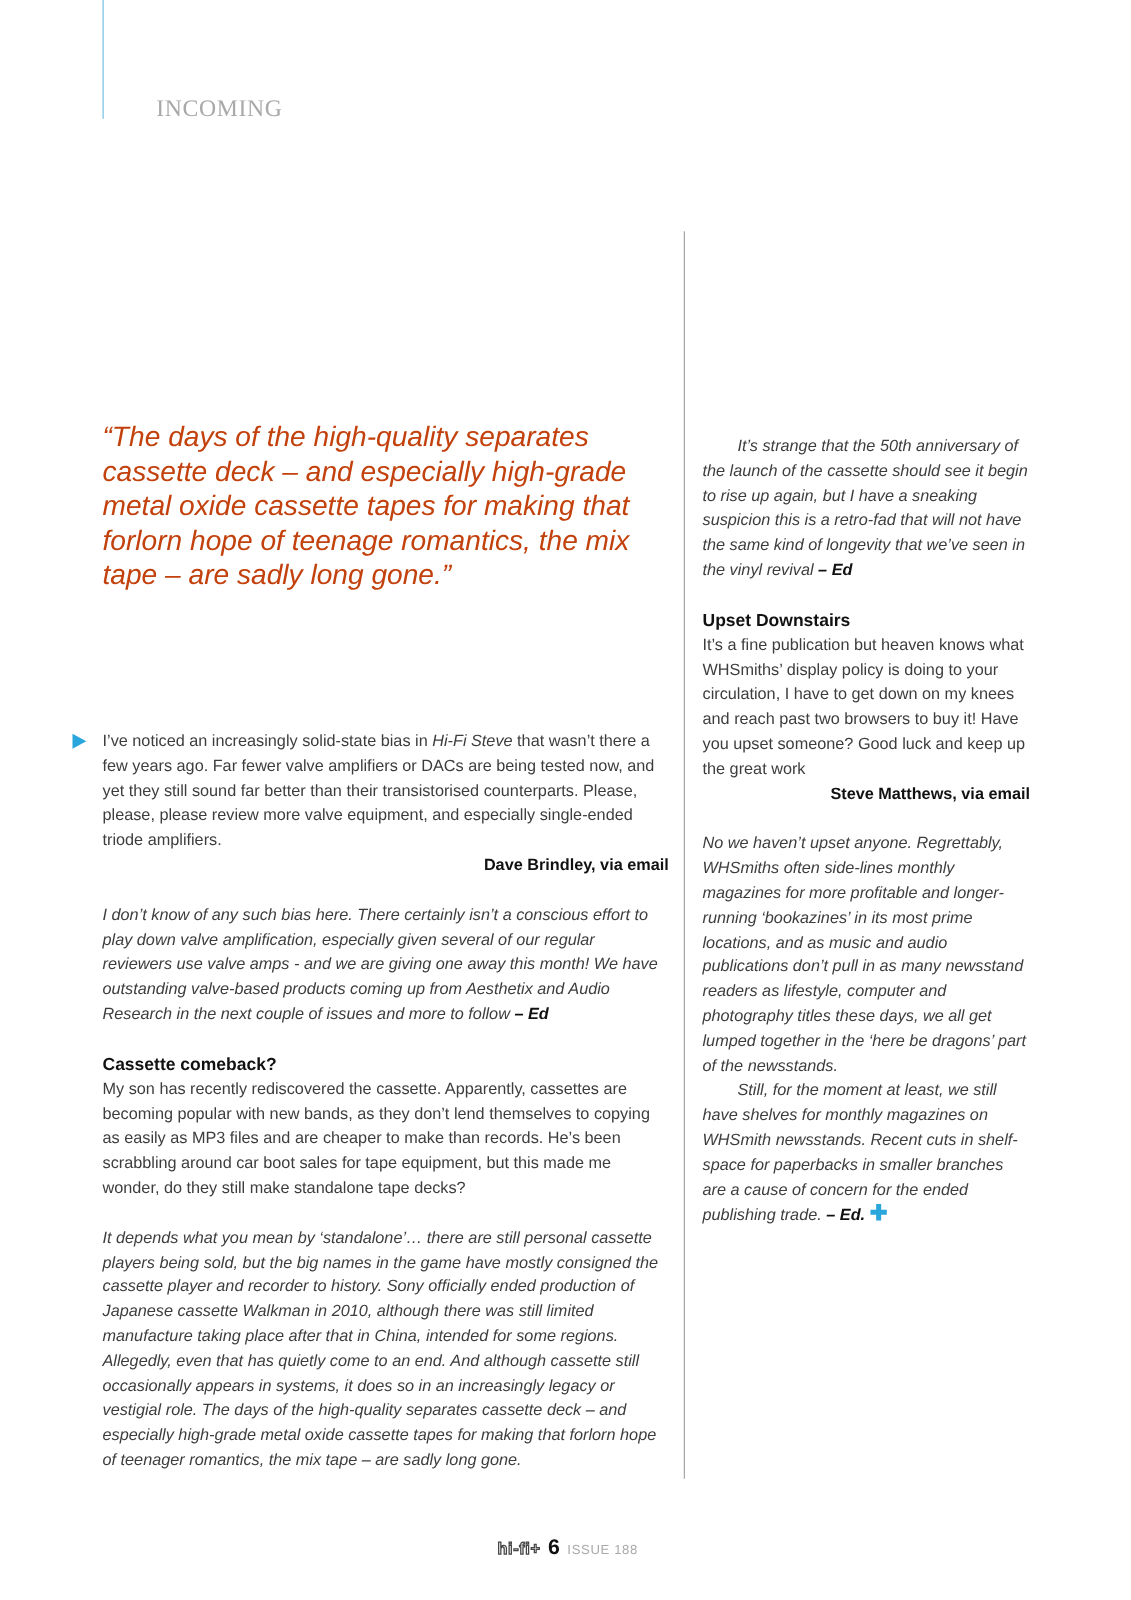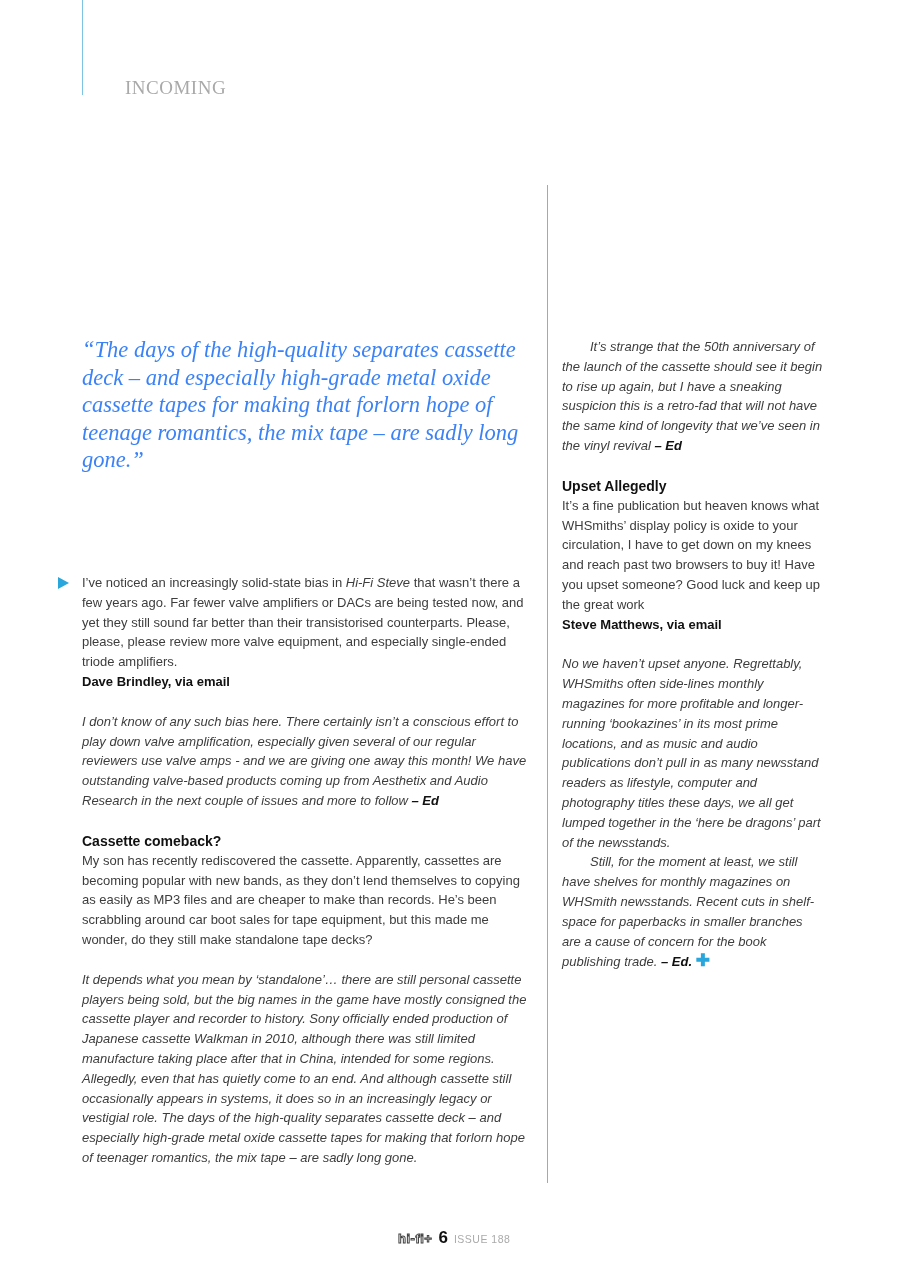--- a/index.html
+++ b/index.html
@@ -2,30 +2,30 @@
 <html><head>
 <meta charset="utf-8">
 <style>
   html, body { margin:0; padding:0; }
   body { width:905px; height:1280px; background:#ffffff; position:relative; overflow:hidden;
          font-family:"Liberation Sans", sans-serif; color:#3a3a3a; }
   .topline { position:absolute; left:82px; top:0; width:1px; height:95px; background:#7cc3e4; }
   .section-label { position:absolute; left:97px; top:77px; font-family:"Liberation Serif", serif;
          font-size:19px; letter-spacing:0.5px; color:#a9a9a9;margin-left:28px; }
   .divider { position:absolute; left:547px; top:185px; width:1px; height:998px; background:#a8a8a8; }
-  .pullquote { position:absolute; left:82px; top:336px; width:440px; font-family:Liberation Serif, serif;
-         font-style:italic; font-size:22.5px; line-height:27.5px; color:#3b82f6; }
-  .col { position:absolute; font-size:13px; line-height:19.8px; color:#3d3d3d; }
+  .pullquote { position:absolute; left:82px; top:336px; width:440px; font-family:Liberation Sans, sans-serif;
+         font-style:italic; font-size:22.5px; line-height:27.5px; color:#c2410c; }
+  .col { position:absolute; font-size:13px; line-height:19.8px; color:#3d3d3d;margin-top:10px; }
   .left { left:82px; top:573px; width:453px; }
   .right { left:562px; top:337px; width:262px; }
   .heading { font-weight:bold; font-size:14px; color:#111; line-height:20px; }
   .arrow { position:absolute; left:-24px; top:4px; width:0; height:0; border-top:6px solid transparent;
          border-bottom:6px solid transparent; border-left:11px solid #29a6dc; }
   .body p { margin:0; }
-  .sig { font-weight:bold; color:#111; margin:0; }
+  .sig { text-align:right; font-weight:bold; color:#111; margin:0; }
   .ed { font-style:italic; margin:0; }
   .ed .tag { font-weight:bold; color:#111; }
   .indent { text-indent:28px; }
   .gap { height:20px; }
   .plus { color:#29a6dc; font-style:normal; font-weight:bold; font-size:17px; }
   .footer { position:absolute; left:398px; top:1228px; display:flex; align-items:baseline; gap:6px; }
   .logo { font-family:"Liberation Sans", sans-serif; font-weight:bold; font-size:13px; color:#fff;
           -webkit-text-stroke:1px #444; letter-spacing:0.5px; }
   .pagenum { font-weight:bold; font-size:17px; color:#111; }
   .issue { font-size:10.5px; color:#aaa; letter-spacing:0.5px; }
@@ -53,26 +53,26 @@
     <p>My son has recently rediscovered the cassette. Apparently, cassettes are becoming popular with new bands, as they don’t lend themselves to copying as easily as MP3 files and are cheaper to make than records. He’s been scrabbling around car boot sales for tape equipment, but this made me wonder, do they still make standalone tape decks?</p>
     <div class="gap"></div>
     <p class="ed">It depends what you mean by ‘standalone’… there are still personal cassette players being sold, but the big names in the game have mostly consigned the cassette player and recorder to history. Sony officially ended production of Japanese cassette Walkman in 2010, although there was still limited manufacture taking place after that in China, intended for some regions. Allegedly, even that has quietly come to an end. And although cassette still occasionally appears in systems, it does so in an increasingly legacy or vestigial role. The days of the high-quality separates cassette deck – and especially high-grade metal oxide cassette tapes for making that forlorn hope of teenager romantics, the mix tape – are sadly long gone.</p>
   </div>
 </div>
 
 <div class="col right">
   <p class="ed indent"><span>It’s strange that the 50th anniversary of the launch of the cassette should see it begin to rise up again, but I have a sneaking suspicion this is a retro-fad that will not have the same kind of longevity that we’ve seen in the vinyl revival </span><span class="tag">– Ed</span></p>
   <div class="gap"></div>
   <div class="body">
-    <div class="heading">Upset Allegedly</div>
-    <p>It’s a fine publication but heaven knows what WHSmiths’ display policy is oxide to your circulation, I have to get down on my knees and reach past two browsers to buy it! Have you upset someone? Good luck and keep up the great work</p>
+    <div class="heading">Upset Downstairs</div>
+    <p>It’s a fine publication but heaven knows what WHSmiths’ display policy is doing to your circulation, I have to get down on my knees and reach past two browsers to buy it! Have you upset someone? Good luck and keep up the great work</p>
     <p class="sig">Steve Matthews, via email</p>
     <div class="gap"></div>
     <p class="ed">No we haven’t upset anyone. Regrettably, WHSmiths often side-lines monthly magazines for more profitable and longer-running ‘bookazines’ in its most prime locations, and as music and audio publications don’t pull in as many newsstand readers as lifestyle, computer and photography titles these days, we all get lumped together in the ‘here be dragons’ part of the newsstands.</p>
-    <p class="ed indent"><span>Still, for the moment at least, we still have shelves for monthly magazines on WHSmith newsstands. Recent cuts in shelf-space for paperbacks in smaller branches are a cause of concern for the book publishing trade. </span><span class="tag">– Ed.</span> <span class="plus">✚</span></p>
+    <p class="ed indent"><span>Still, for the moment at least, we still have shelves for monthly magazines on WHSmith newsstands. Recent cuts in shelf-space for paperbacks in smaller branches are a cause of concern for the ended publishing trade. </span><span class="tag">– Ed.</span> <span class="plus">✚</span></p>
   </div>
 </div>
 
 <div class="footer">
   <span class="logo">hi-fi+</span>
   <span class="pagenum">6</span>
   <span class="issue">ISSUE 188</span>
 </div>
 
 </body></html>

